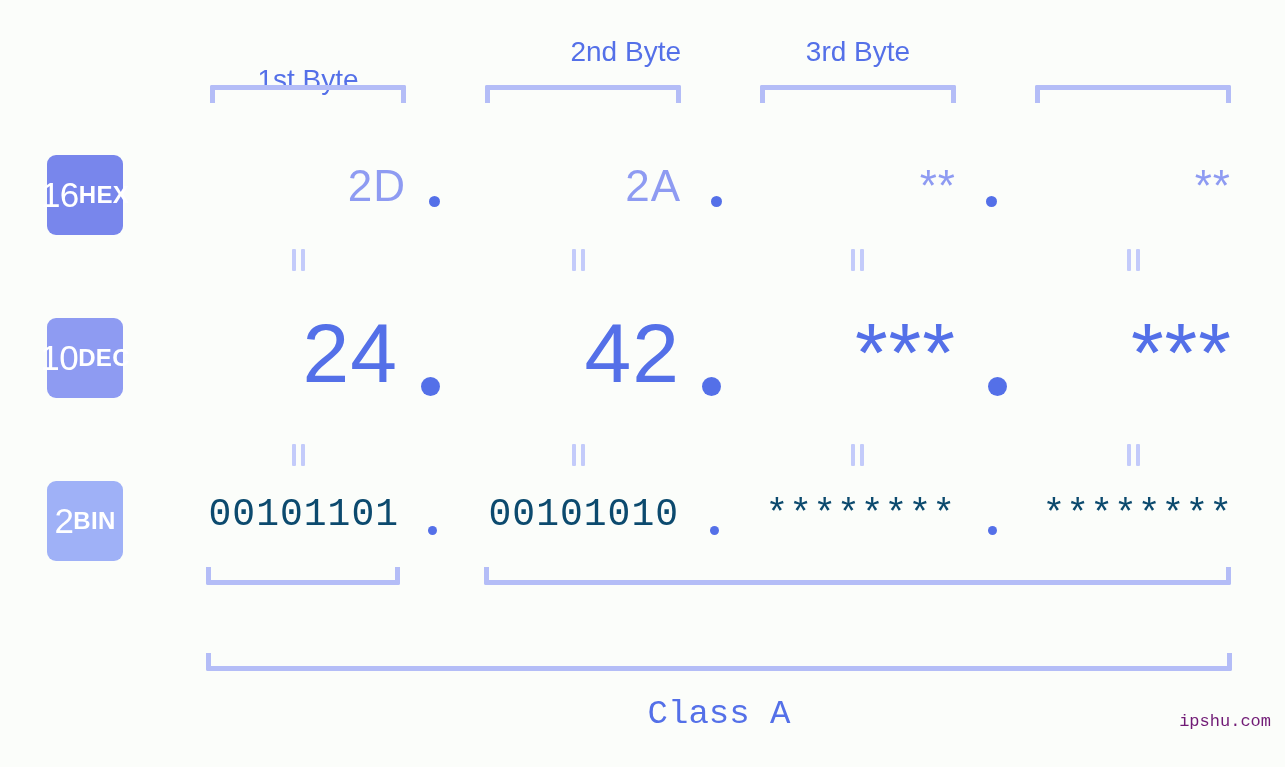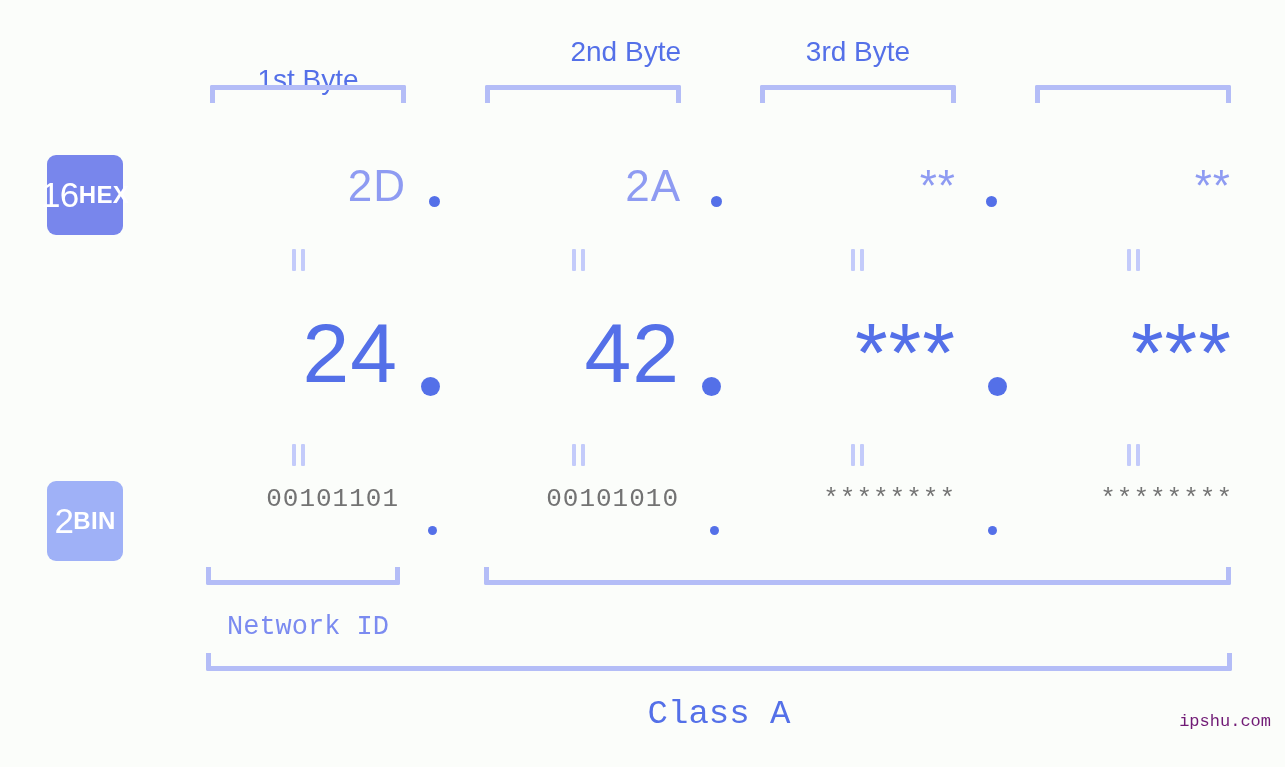--- a/index.html
+++ b/index.html
@@ -106,24 +106,24 @@
   .row-dec .val {
     font-size: 84px;
     color: #5470e8;
     font-family: "Liberation Sans", sans-serif;
     top: 305px;
     height: 96px;
     line-height: 96px;
     letter-spacing: 1px;
   }
   .row-bin .val {
-    font-size: 26px;
-    color: #737373;
-    font-family: "Liberation Mono", monospace;
-    top: 476px;
+    font-size: 38px;
+    color: #0c4a6e;
+    font-family: "Liberation Mono", monospace;
+    top: 492px;
     height: 46px;
     line-height: 46px;
     letter-spacing: 1px;
   }
 
   
   .val.stars { }
 
   
   .dot {
@@ -200,20 +200,24 @@
 
   <div class="bracket-top" style="left:210px; width:196px;"></div>
   <div class="bracket-top" style="left:485px; width:196px;"></div>
   <div class="bracket-top" style="left:760px; width:196px;"></div>
   <div class="bracket-top" style="left:1035px; width:196px;"></div>
 
   <div class="badge" id="badge-hex">
     <span class="num">16</span>
     <span class="nm">HEX</span>
   </div>
+  <div class="badge" id="badge-dec">
+    <span class="num">10</span>
+    <span class="nm">DEC</span>
+  </div>
   <div class="badge" id="badge-bin">
     <span class="num">2</span>
     <span class="nm">BIN</span>
   </div>
 
   <div class="row-hex">
     <div class="val" style="left:210px; width:196px;">2D</div>
     <div class="val stars" style="left:485px; width:196px;">2A</div>
     <div class="val stars" style="left:760px; width:196px;">**</div>
     <div class="val stars" style="left:1035px; width:196px;">**</div>
@@ -275,20 +279,19 @@
     <div class="val stars" style="left:1037px; width:196px;">********</div>
 
     <div class="dot dot-bin abs" style="left:428px; top:526px;"></div>
     <div class="dot dot-bin abs" style="left:710px; top:526px;"></div>
     <div class="dot dot-bin abs" style="left:988px; top:526px;"></div>
   </div>
 
   <div class="bracket-bottom" style="left:206px; width:194px; top:567px;"></div>
   <div class="bracket-bottom" style="left:484px; width:747px; top:567px;"></div>
 
-  <div class="id-label" style="left:210px; width:196px;">Network ID</div>
 
   <div class="bracket-bottom" style="left:206px; width:1026px; top:653px;"></div>
   <div class="class-label" style="left:206px; width:1026px;">Class A</div>
 
   <div class="watermark">ipshu.com</div>
 
 </div>
 
 </body></html>

